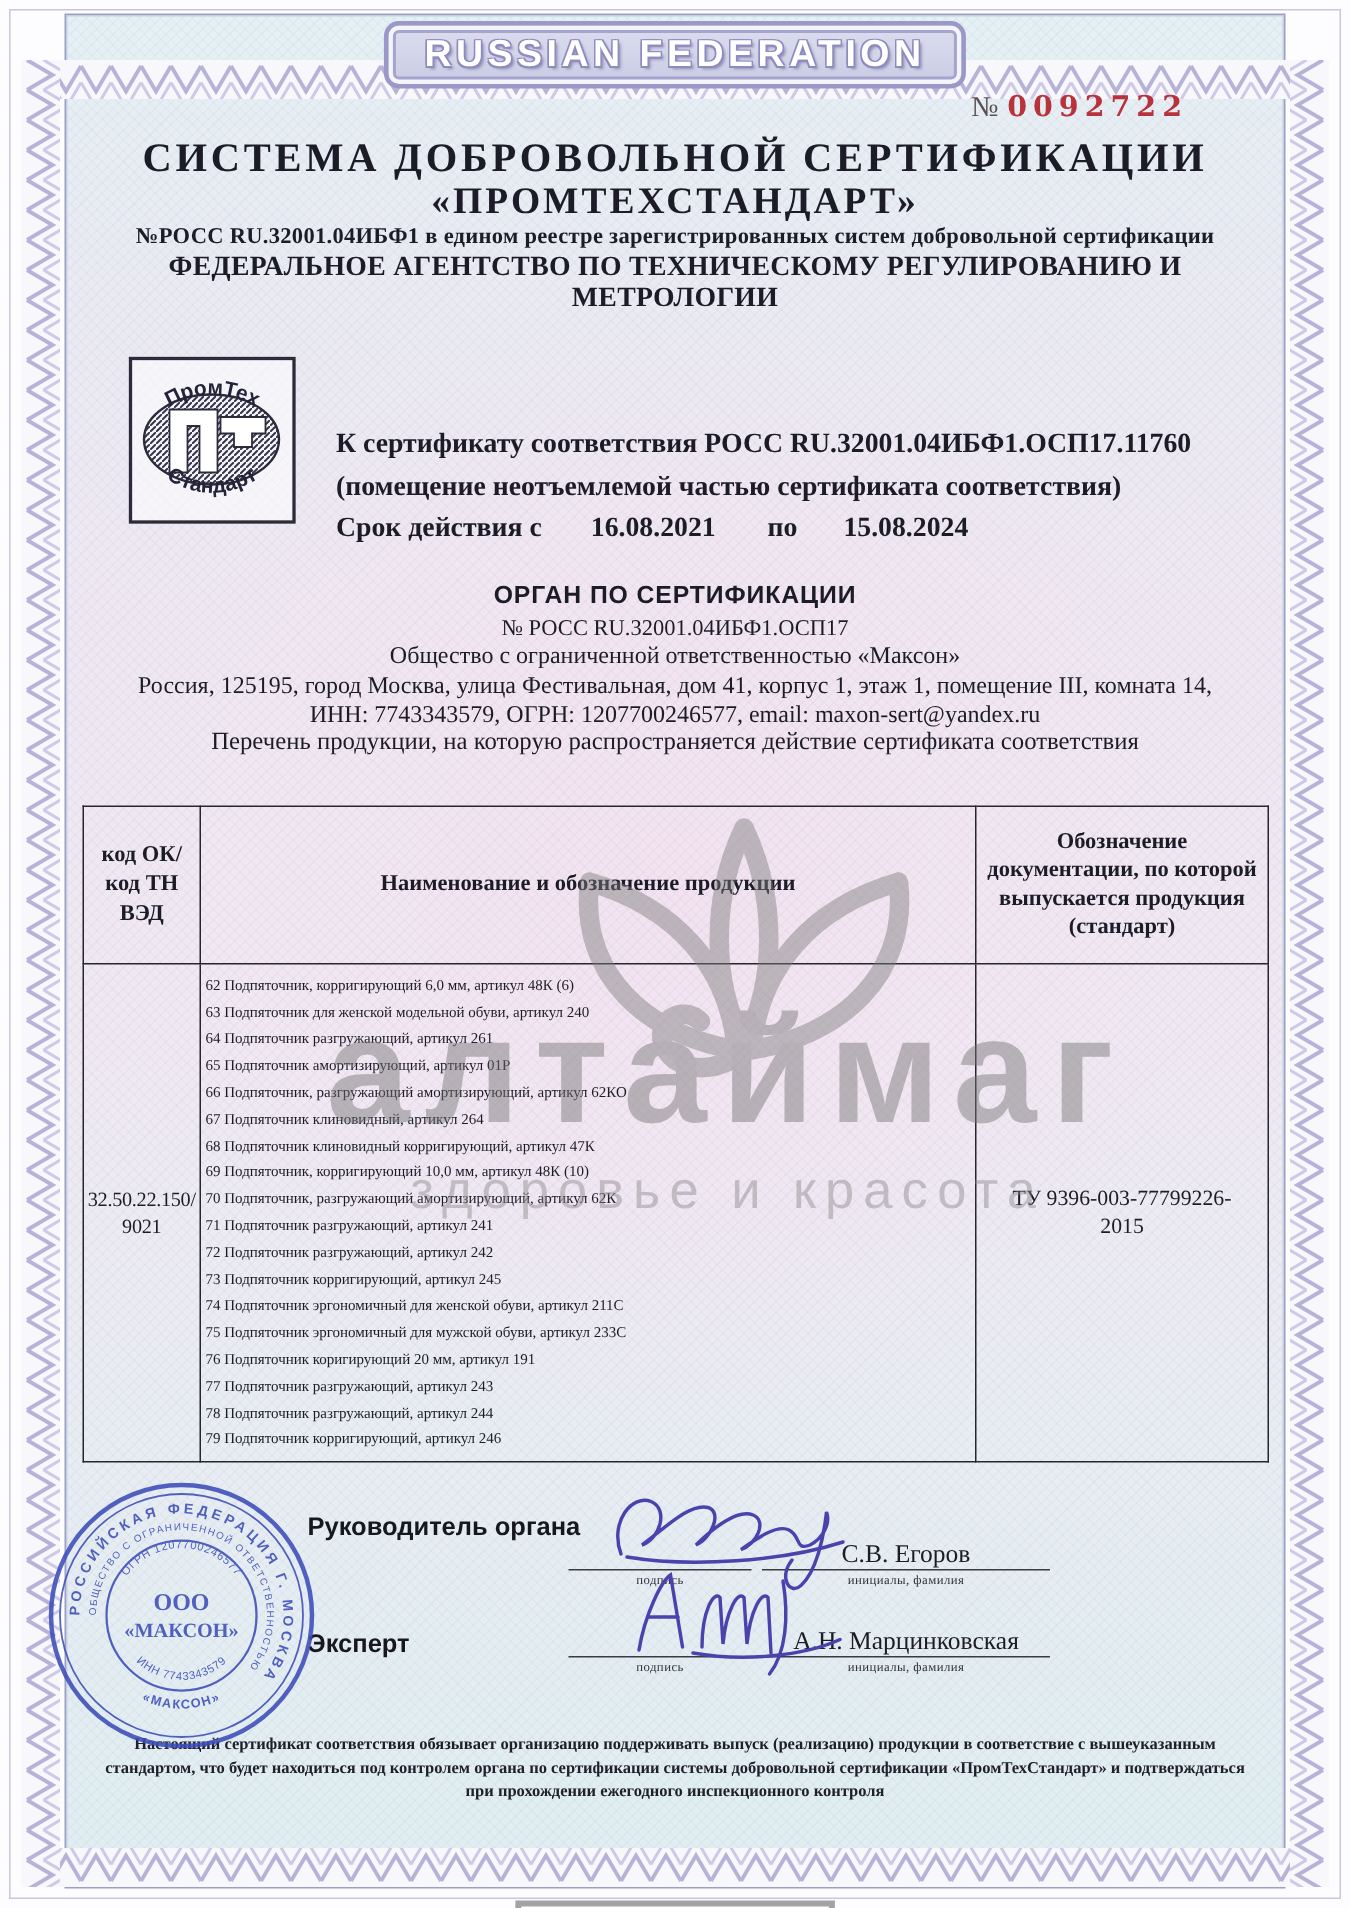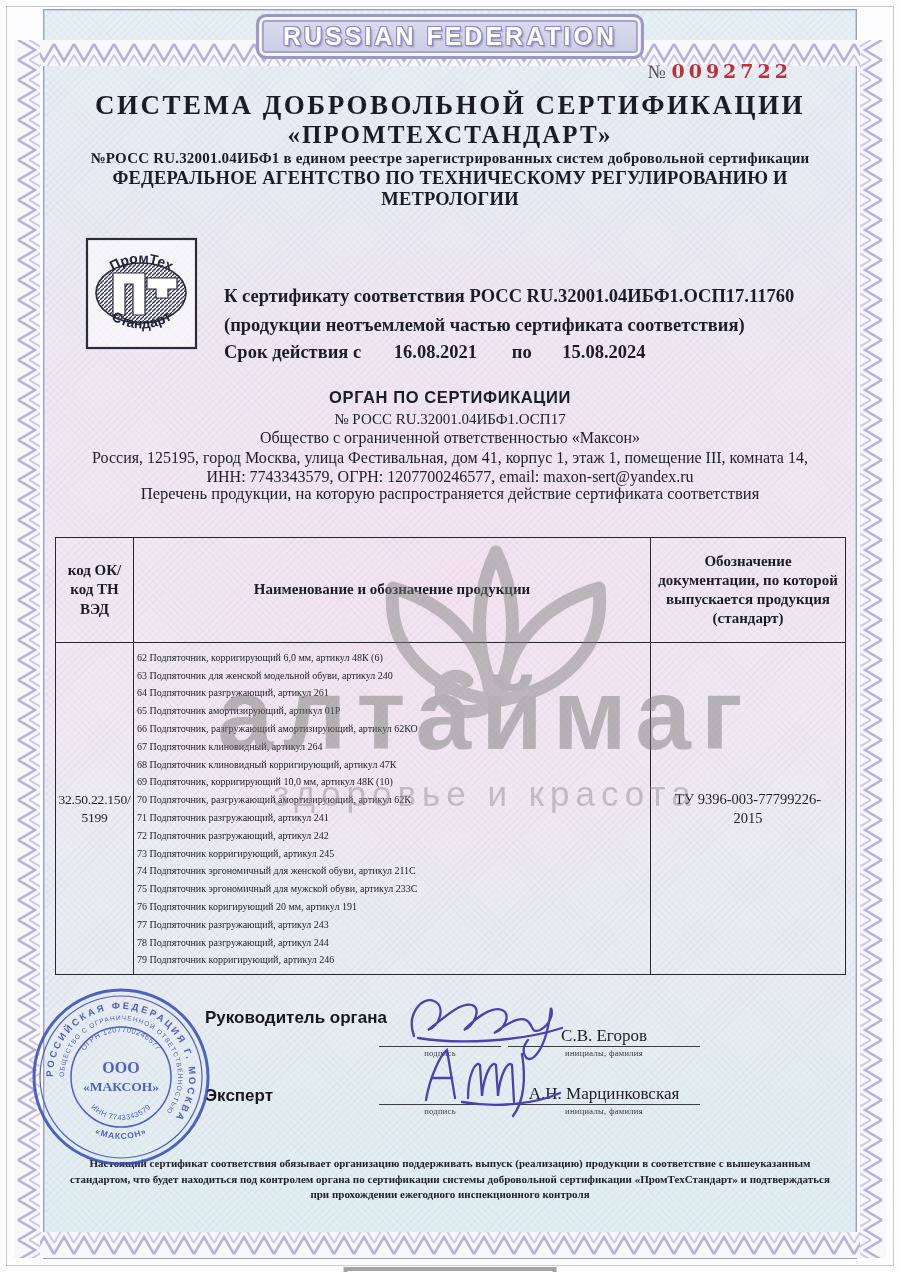--- a/index.html
+++ b/index.html
@@ -163,21 +163,21 @@
           <textPath href="#lgTop" startOffset="50%" text-anchor="middle">ПромТех</textPath>
         </text>
         <text font-family="Liberation Sans, sans-serif" font-weight="bold" font-size="14" fill="#23233a">
           <textPath href="#lgBot" startOffset="50%" text-anchor="middle">Стандарт</textPath>
         </text>
       </svg>
     </div>
 
     <div class="blk certline">
       <div>К сертификату соответствия РОСС RU.32001.04ИБФ1.ОСП17.11760</div>
-      <div>(продукции неотъемлемой частью сертификата соответствия)</div>
+      <div>(помещение неотъемлемой частью сертификата соответствия)</div>
     </div>
 
     <div class="blk validity">
       <span>Срок действия с</span>
       <span class="gap1">16.08.2021</span>
       <span class="gap2">по</span>
       <span class="gap3">15.08.2024</span>
     </div>
 
     <div class="blk center organ-h">ОРГАН ПО СЕРТИФИКАЦИИ</div>
@@ -196,21 +196,21 @@
         </colgroup>
       <tbody>
         <tr>
           <td class="h">код ОК/код ТН ВЭД</td>
           <td class="h">Наименование и обозначение продукции</td>
           <td class="h">Обозначение документации, по которой выпускается продукция (стандарт)</td>
         </tr>
         <tr>
           <td class="b codecell">
             <div>32.50.22.150/</div>
-            <div>5199</div>
+            <div>9021</div>
           </td>
           <td class="b">
             <div class="itemlist">
                 <div>62 Подпяточник, корригирующий 6,0 мм, артикул 48К (6)</div>
                 <div>63 Подпяточник для женской модельной обуви, артикул 240</div>
                 <div>64 Подпяточник разгружающий, артикул 261</div>
                 <div>65 Подпяточник амортизирующий, артикул 01Р</div>
                 <div>66 Подпяточник, разгружающий амортизирующий, артикул 62КО</div>
                 <div>67 Подпяточник клиновидный, артикул 264</div>
                 <div>68 Подпяточник клиновидный корригирующий, артикул 47К</div>

